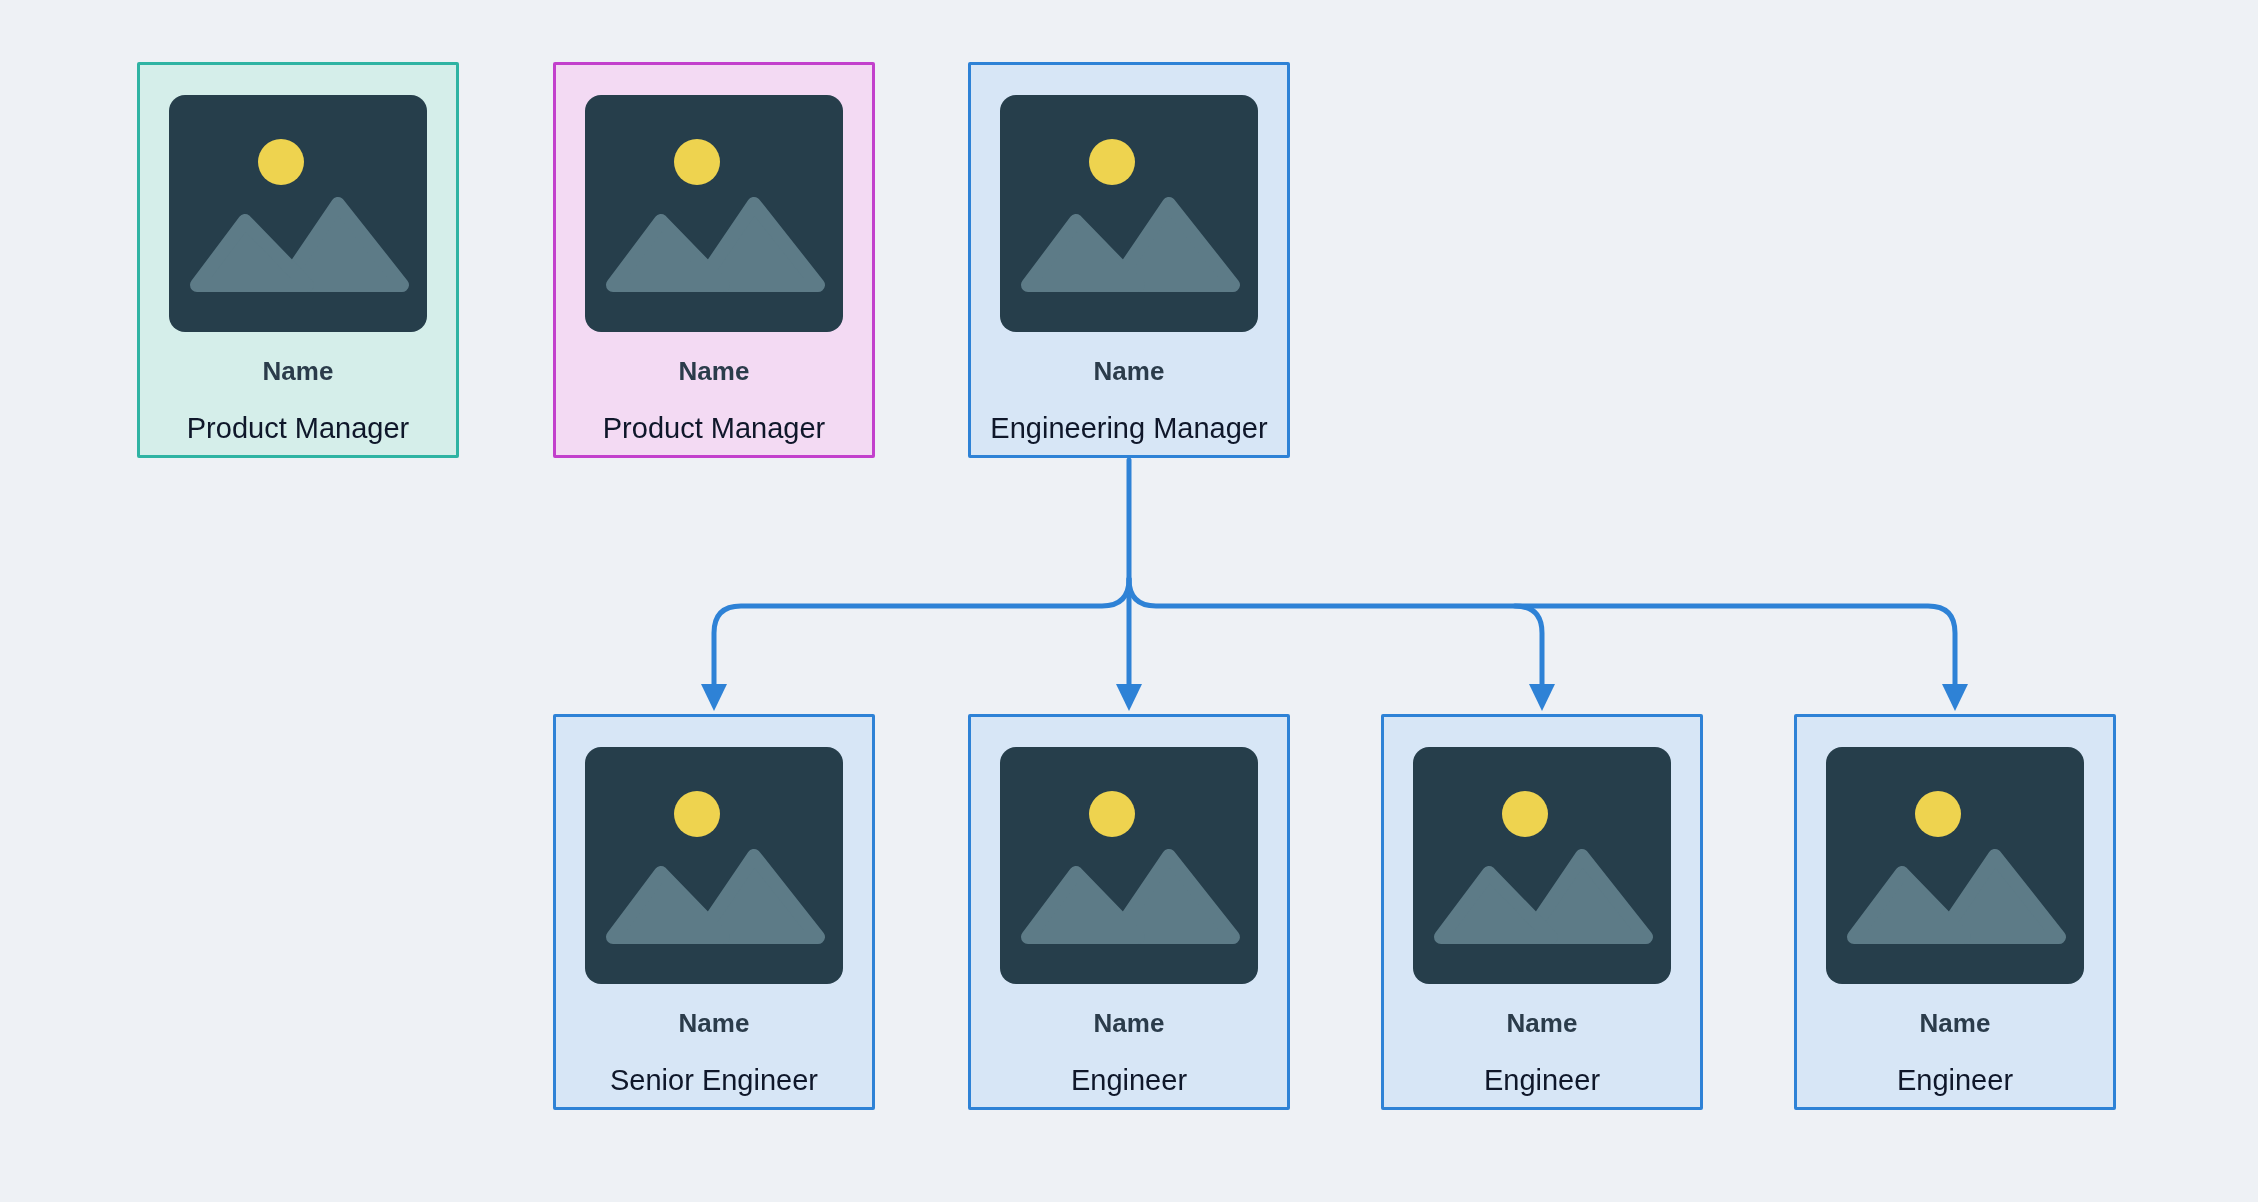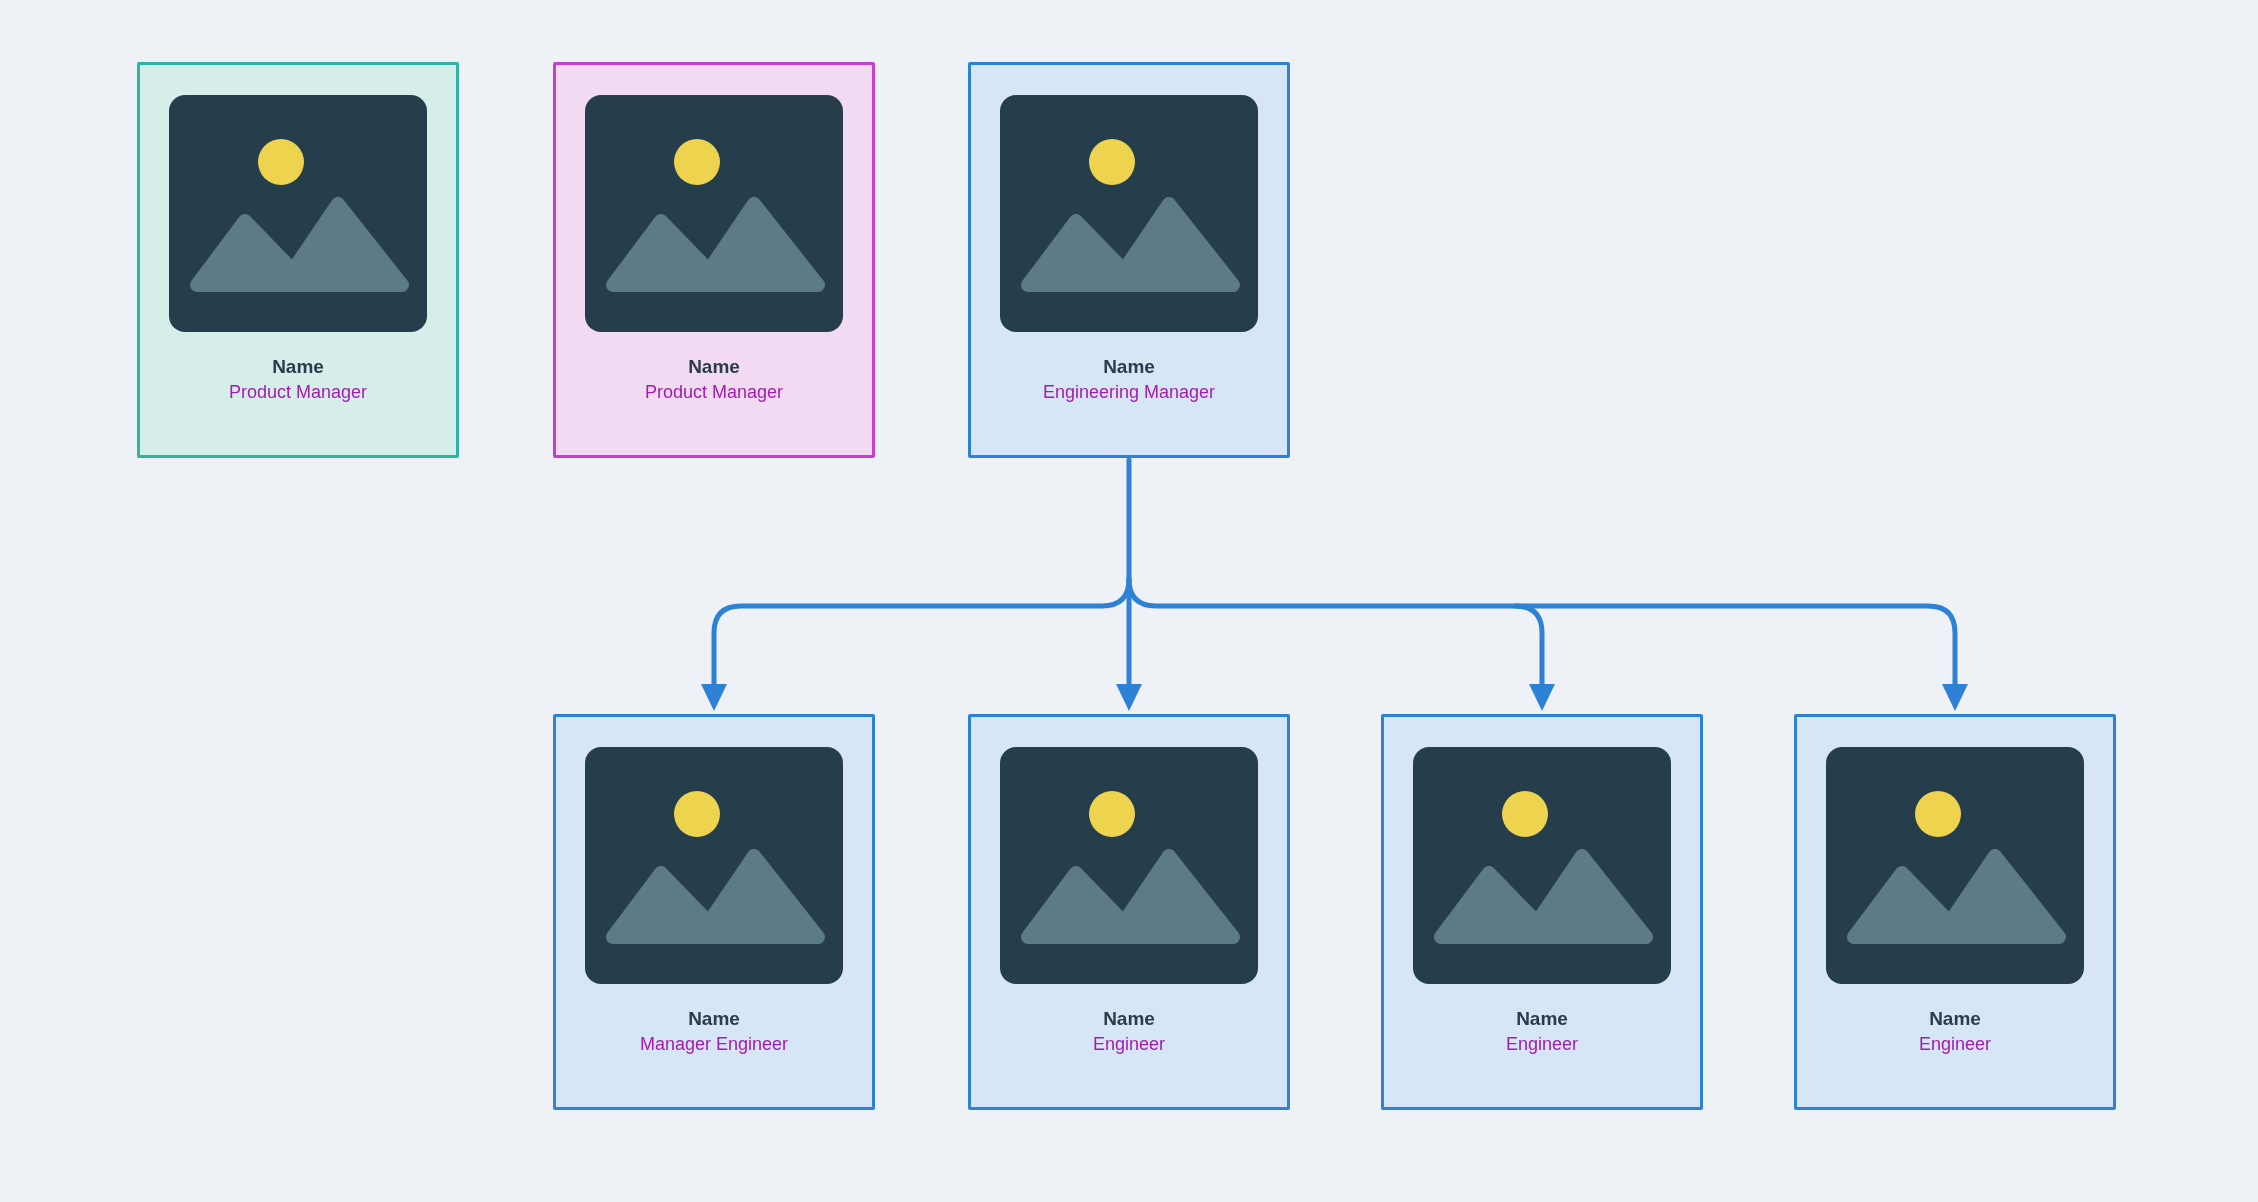--- a/index.html
+++ b/index.html
@@ -49,32 +49,32 @@
   .card.variant-magenta { border-color: #c240cc; background: #f3daf3; }
   .card.variant-blue    { border-color: #2e82d6; background: #d7e6f6; }
   .thumb {
     margin-top: 30px;
     width: 258px;
     height: 237px;
     display: block;
   }
   .person-name {
     margin-top: 22px;
-    font-size: 19px;
+    font-size: 26px;
     font-weight: 700;
     line-height: 1.35;
     color: #2b3c4b;
     text-align: center;
   }
   .person-role {
-    margin-top: 0;
-    font-size: 18px;
+    margin-top: 20px;
+    font-size: 29px;
     font-weight: 400;
     line-height: 1.35;
-    color: #a21caf;
+    color: #0f172a;
     text-align: center;
   }
 </style>
 </head>
 <body>
 
 <div class="canvas">
 
   <svg class="connector-layer" viewBox="0 0 2258 1202" aria-hidden="true">
 
@@ -125,21 +125,21 @@
   </div>
 
   <div class="card variant-blue" style="left:553px; top:714px;">
     <svg class="thumb" viewBox="0 0 258 237" aria-hidden="true">
       <rect x="0" y="0" width="258" height="237" rx="16" fill="#263e4b"></rect>
       <circle cx="112" cy="67" r="23" fill="#eed34f"></circle>
       <polygon points="114,190 169,109 233,190" fill="#5d7b87" stroke="#5d7b87" stroke-width="14" stroke-linejoin="round"></polygon>
       <polygon points="28,190 76,126 138,190" fill="#5d7b87" stroke="#5d7b87" stroke-width="14" stroke-linejoin="round"></polygon>
     </svg>
     <div class="person-name">Name</div>
-    <div class="person-role">Manager Engineer</div>
+    <div class="person-role">Senior Engineer</div>
   </div>
 
   <div class="card variant-blue" style="left:968px; top:714px;">
     <svg class="thumb" viewBox="0 0 258 237" aria-hidden="true">
       <rect x="0" y="0" width="258" height="237" rx="16" fill="#263e4b"></rect>
       <circle cx="112" cy="67" r="23" fill="#eed34f"></circle>
       <polygon points="114,190 169,109 233,190" fill="#5d7b87" stroke="#5d7b87" stroke-width="14" stroke-linejoin="round"></polygon>
       <polygon points="28,190 76,126 138,190" fill="#5d7b87" stroke="#5d7b87" stroke-width="14" stroke-linejoin="round"></polygon>
     </svg>
     <div class="person-name">Name</div>

